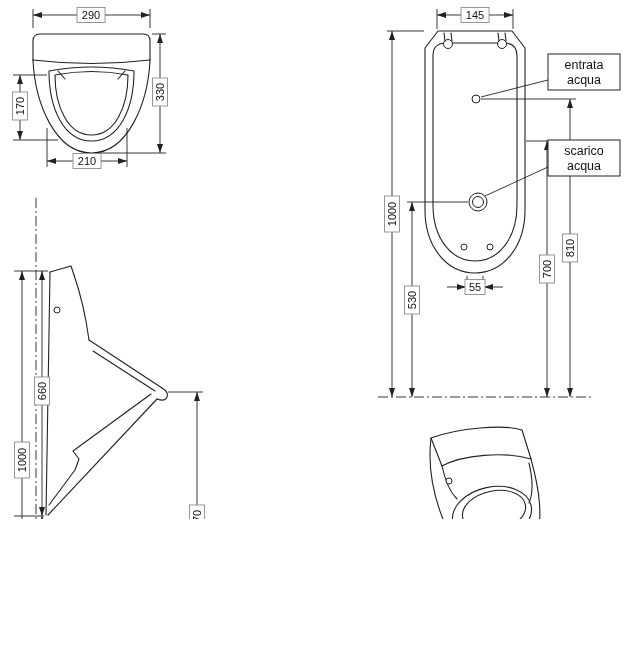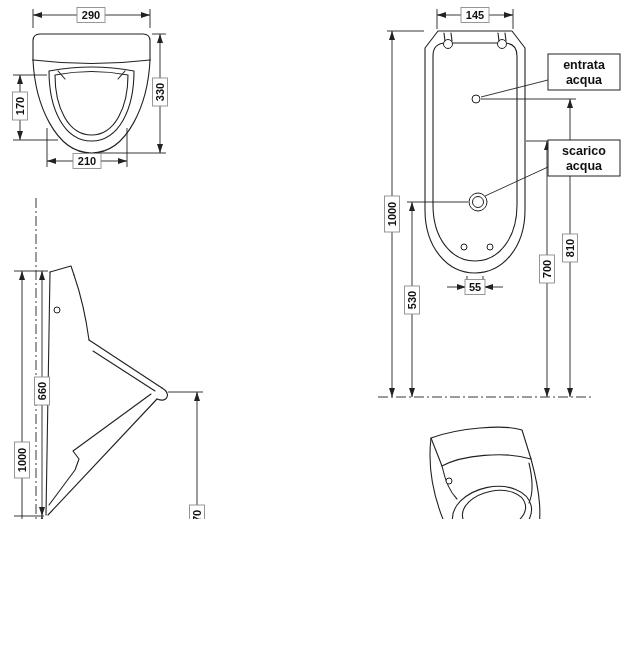--- a/index.html
+++ b/index.html
@@ -1,16 +1,16 @@
 <!DOCTYPE html>
 <html><head>
 <meta charset="utf-8">
 <style>
   html,body { margin:0; padding:0; background:#ffffff; }
-  .page { position:relative; width:626px; height:519px; background:#ffffff; overflow:hidden;font-weight:bold; }
+  .page { position:relative; width:626px; height:519px; background:#ffffff; overflow:hidden; }
   svg { position:absolute; inset:0; }
   svg text {
     font-family:"Liberation Sans", sans-serif;
     font-size:11px;
     fill:#111111;
     text-anchor:middle;
   }
   .ln      { fill:none; stroke:#222222; stroke-width:1.1; stroke-linejoin:round; stroke-linecap:round; }
   .dimline { fill:none; stroke:#222222; stroke-width:0.9; }
   .ext     { fill:none; stroke:#222222; stroke-width:0.9; }

